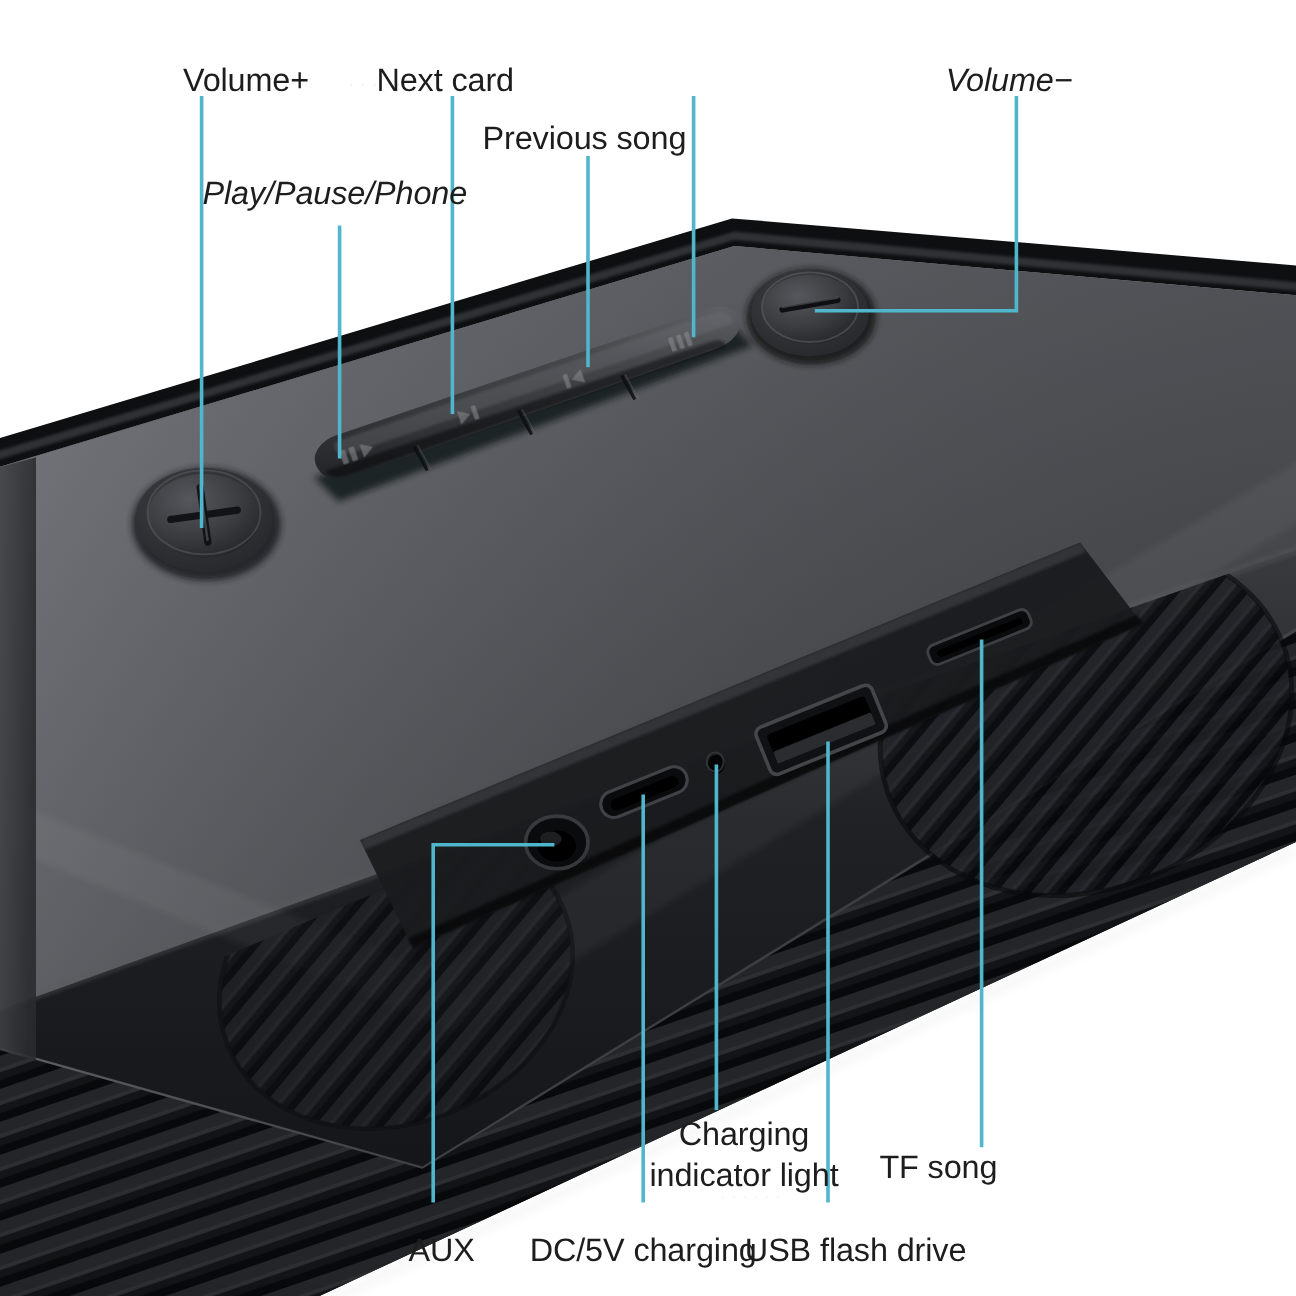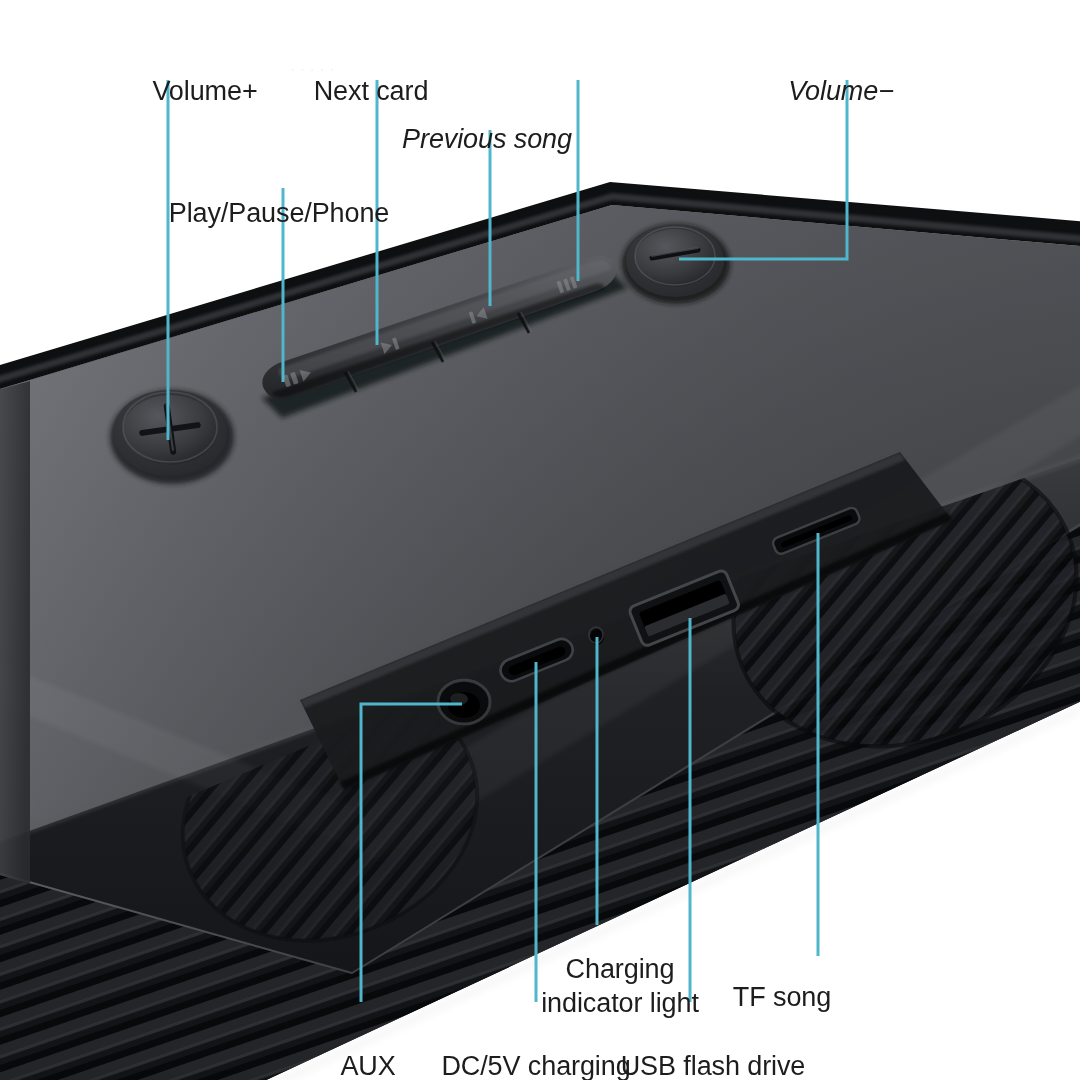--- a/index.html
+++ b/index.html
@@ -14,21 +14,20 @@
   .lbl{
     position:absolute;
     color:#1d1d1d;
     font-size:27px;
     line-height:34px;
     white-space:pre;
     letter-spacing:-0.1px;
     transform:translateX(-50%);
     text-align:center;
     font-family:"Liberation Sans", sans-serif;
-    margin-top:24px;
   }
   #watermark{
     position:absolute;left:0;top:0;width:1080px;height:1080px;
     pointer-events:none;
   }
 </style>
 </head>
 <body>
 
 <div id="stage">
@@ -290,25 +289,25 @@
       <polyline points="361,1002 361,704 462,704"></polyline>
       <line x1="536" y1="1002" x2="536" y2="662"></line>
       <line x1="597" y1="925" x2="597" y2="637"></line>
       <line x1="690" y1="1002" x2="690" y2="618"></line>
       <line x1="818" y1="956" x2="818" y2="533"></line>
     </g>
   </svg>
 
   <div class="lbl" style="left:205px;top:50px;">Volume+</div>
 
-  <div class="lbl" style="left:279px;top:172px;">Play/Pause/Phone</div>
+  <div class="lbl" style="left:279px;top:144px;font-style:italic;">Play/Pause/Phone</div>
 
   <div class="lbl" style="left:371px;top:50px;">Next card</div>
 
-  <div class="lbl" style="left:487px;top:98px;font-style:italic;">Previous song</div>
+  <div class="lbl" style="left:487px;top:98px;">Previous song</div>
 
 
   <div class="lbl" style="left:841px;top:50px;font-style:italic;">Volume−</div>
 
   <div class="lbl" style="left:368px;top:1025px;">AUX</div>
 
   <div class="lbl" style="left:536px;top:1025px;">DC/5V charging</div>
 
   <div class="lbl" style="left:713px;top:1025px;">USB flash drive</div>
 

